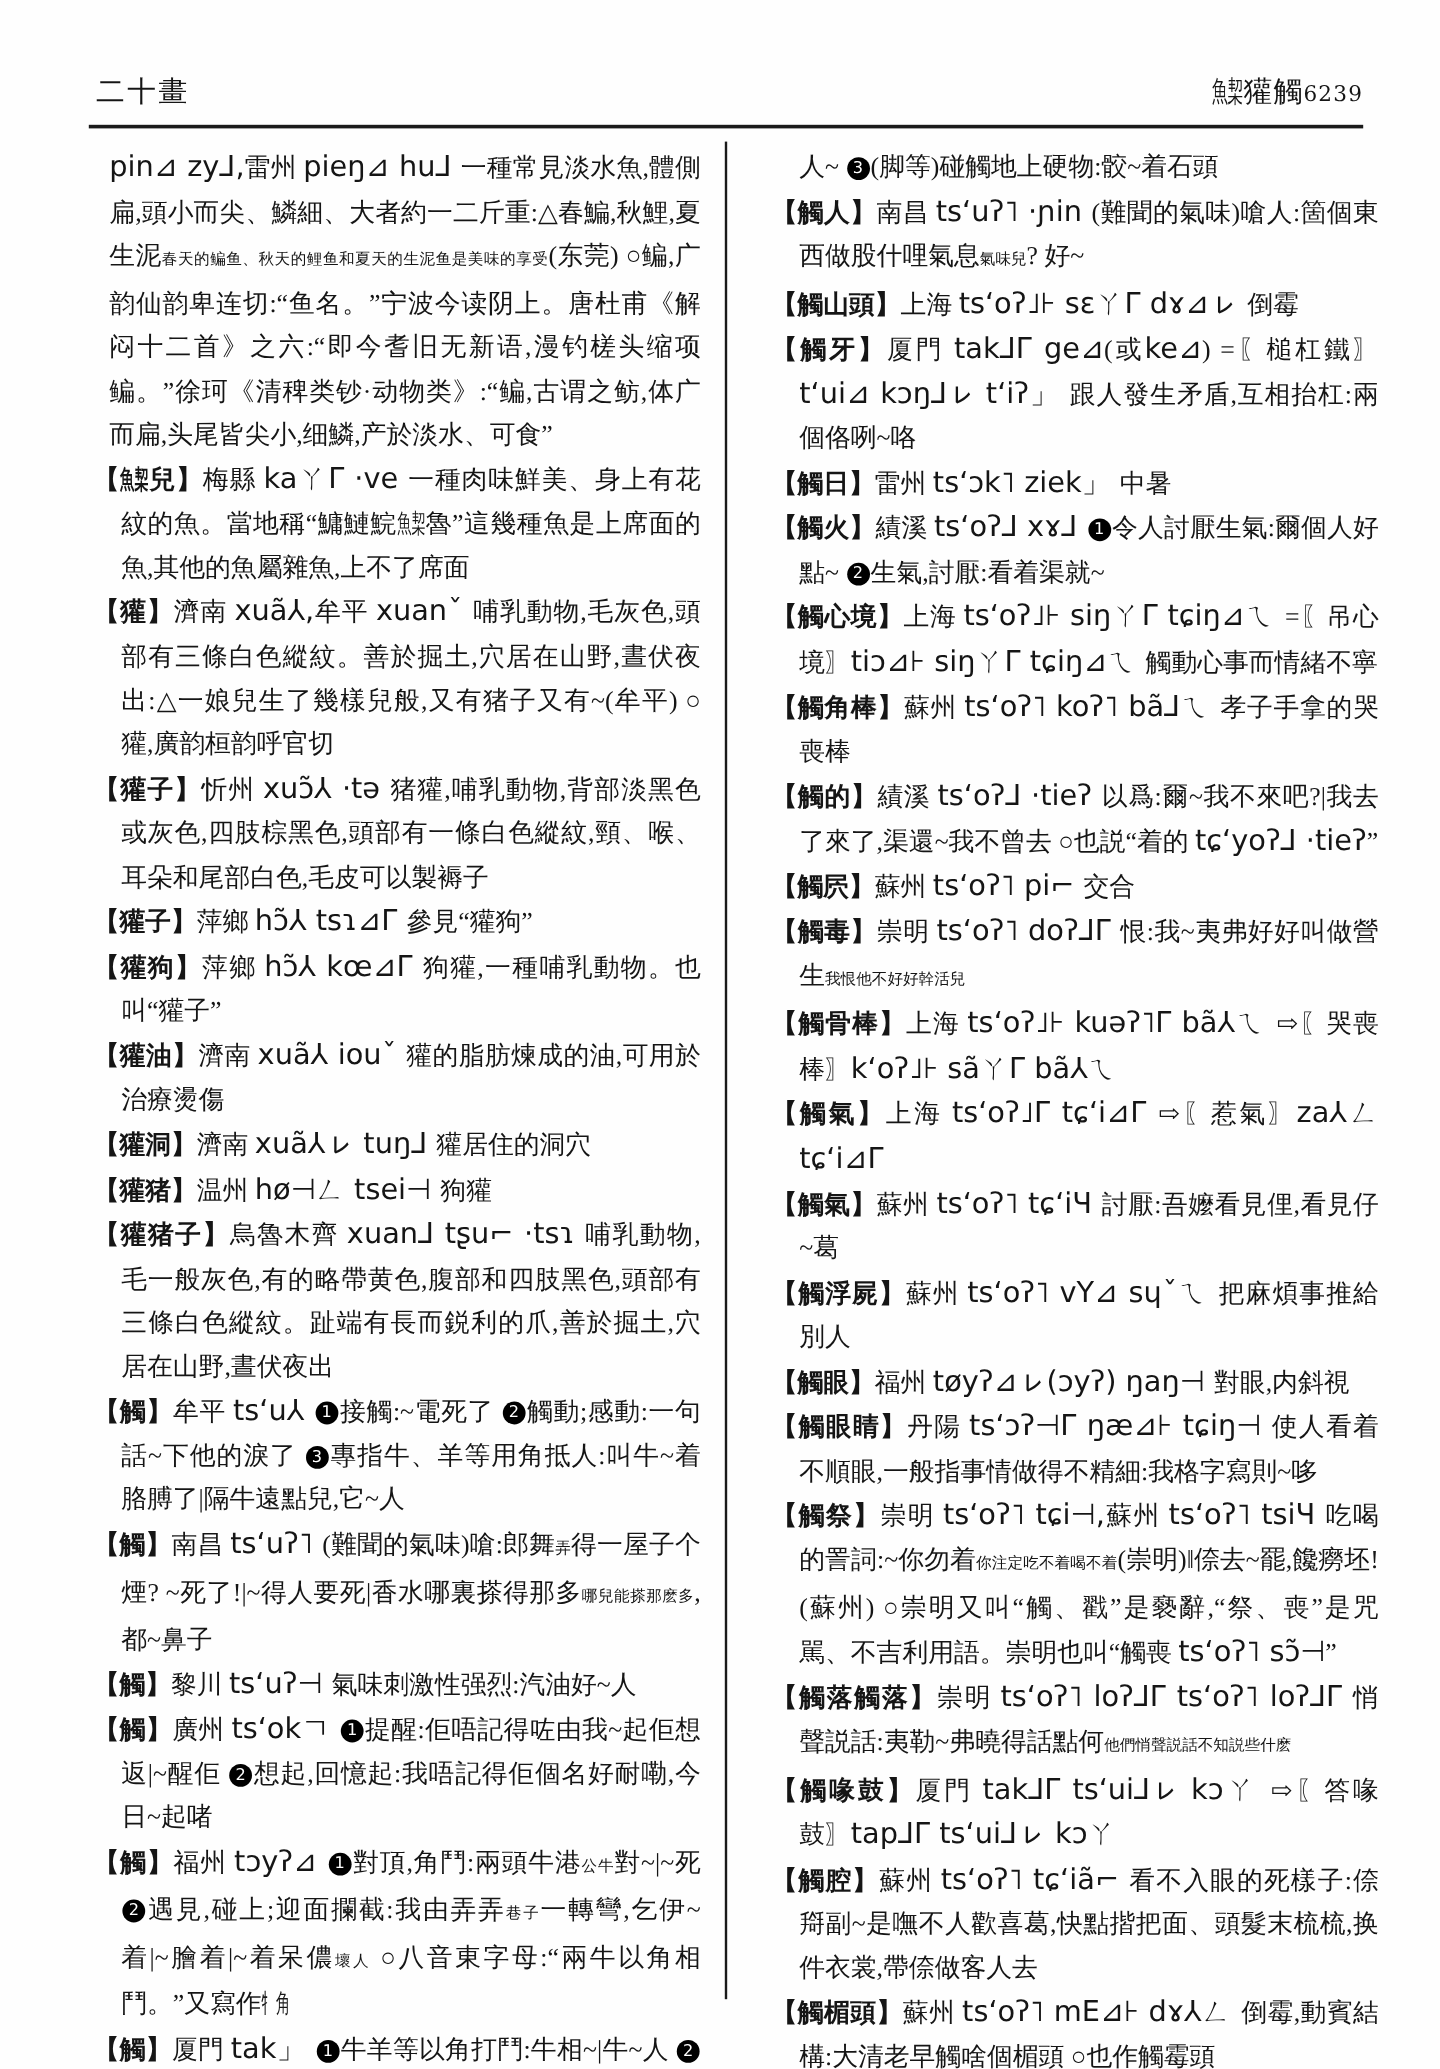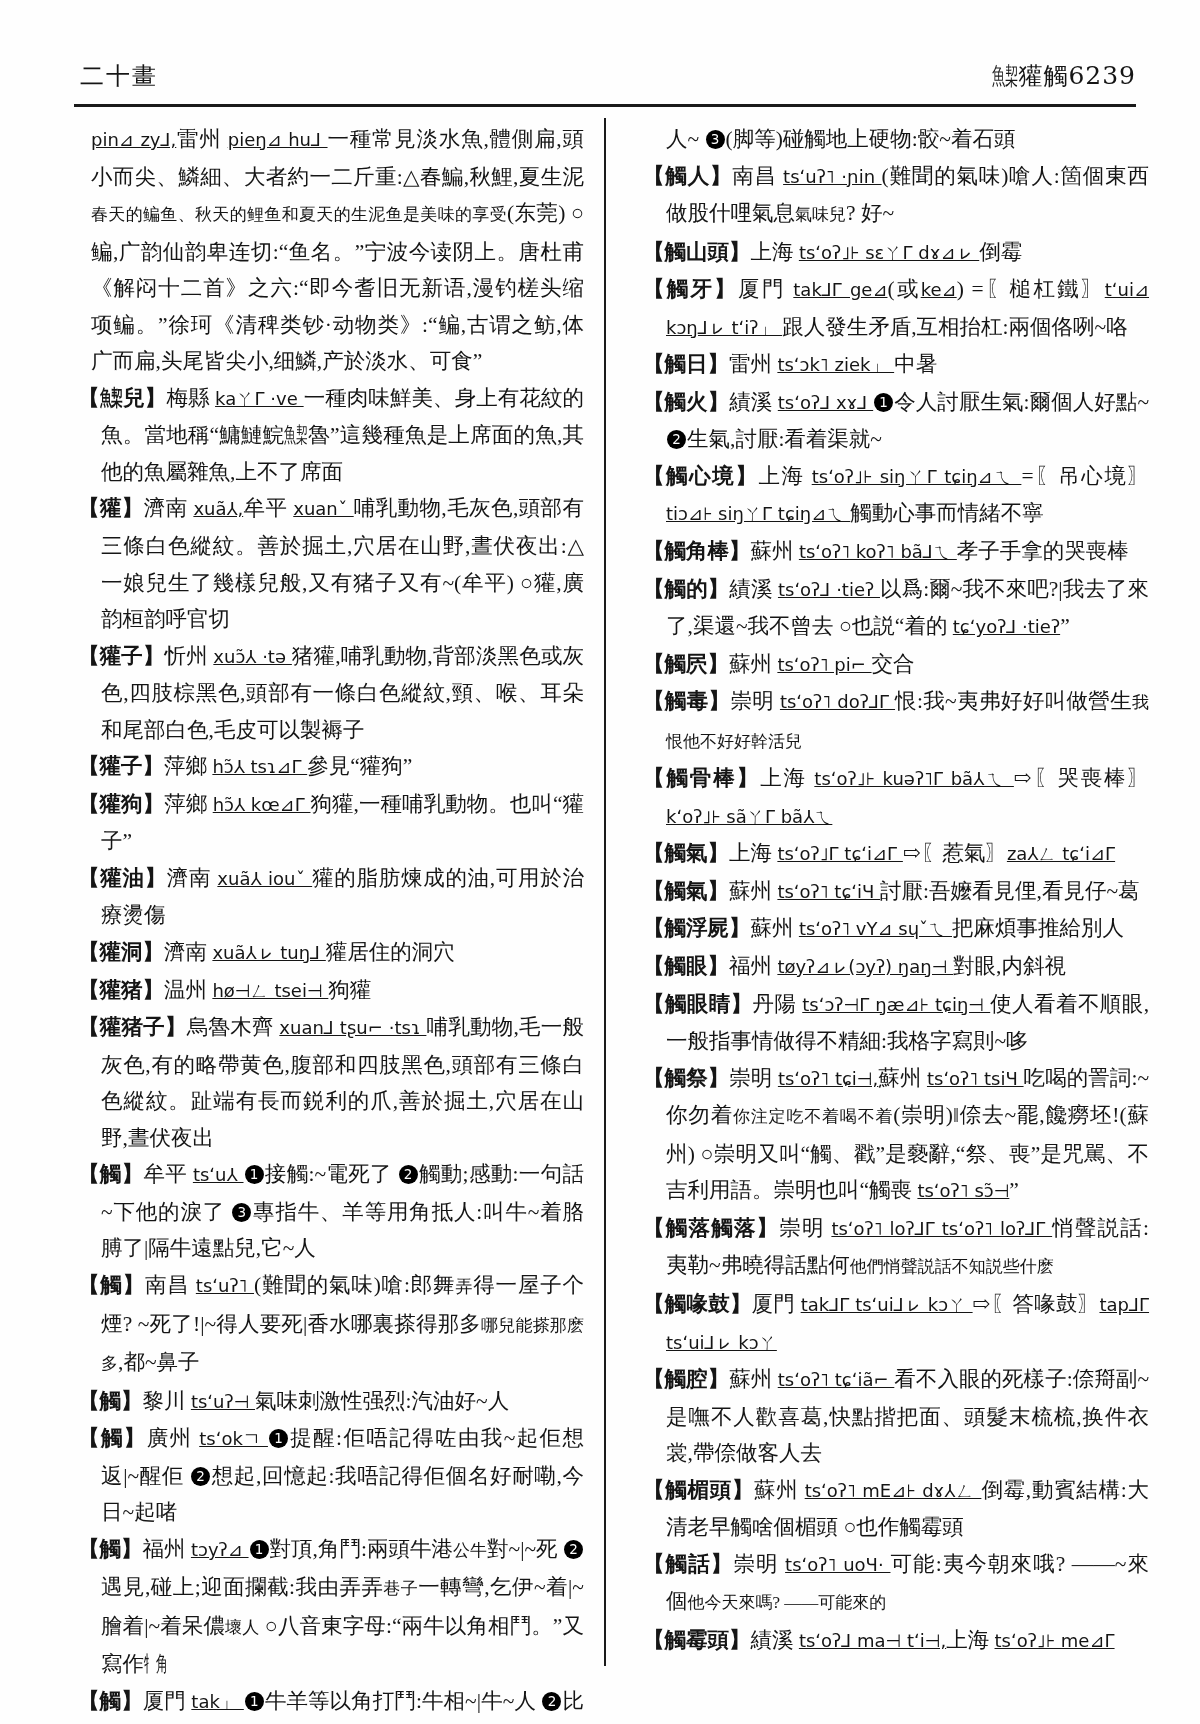--- a/index.html
+++ b/index.html
@@ -8,36 +8,36 @@
     font-family:"Liberation Serif","DejaVu Serif",serif;
     position:relative;overflow:hidden;
   }
   .page{position:absolute;inset:0;background:#fefefe;}
   .hdr{
     position:absolute;top:60px;left:80px;width:1056px;
     display:flex;justify-content:space-between;align-items:flex-end;
     font-size:24px;letter-spacing:2px;
   }
   .hdr-right{display:flex;align-items:baseline;letter-spacing:1px;}
-  .pgnum{font-size:25px;font-family:"DejaVu Serif",serif;letter-spacing:1px;}
+  .pgnum{font-size:18px;font-family:"DejaVu Serif",serif;letter-spacing:1px;}
   .rule{position:absolute;top:104px;left:74px;width:1062px;height:3px;background:#1a1a1a;}
   .divider{position:absolute;left:604px;top:118px;height:1548px;width:2px;background:#1a1a1a;}
   .col{
     position:absolute;top:121px;width:506px;
     font-size:21.5px;line-height:36.55px;
     text-align:justify;text-justify:inter-character;
   }
   .col-left{left:78px;}
   .col-right{left:643px;}
   .entry{padding-left:23px;text-indent:-23px;}
   .entry.cont1{padding-left:13px;text-indent:0;}
   .entry.cont2{padding-left:23px;text-indent:0;}
   .b{font-weight:bold;}
-  .p{font-family:"DejaVu Sans","Liberation Sans",sans-serif;font-size:18px;text-decoration:underline;}
-  .sm{font-size:17px;}
+  .p{font-family:"DejaVu Sans","Liberation Sans",sans-serif;font-size:24px;}
+  .sm{font-size:13px;}
   .num{
     display:inline-block;width:19px;height:19px;line-height:19.5px;
     border-radius:50%;background:#000;color:#fff;
     font-size:13.5px;text-align:center;text-indent:0;
     font-family:"DejaVu Sans",sans-serif;vertical-align:2px;
     margin:0 1px;
   }
   .comp{display:inline-block;text-indent:0;white-space:nowrap;}
   .comp i{
     display:inline-block;font-style:normal;width:.55em;

